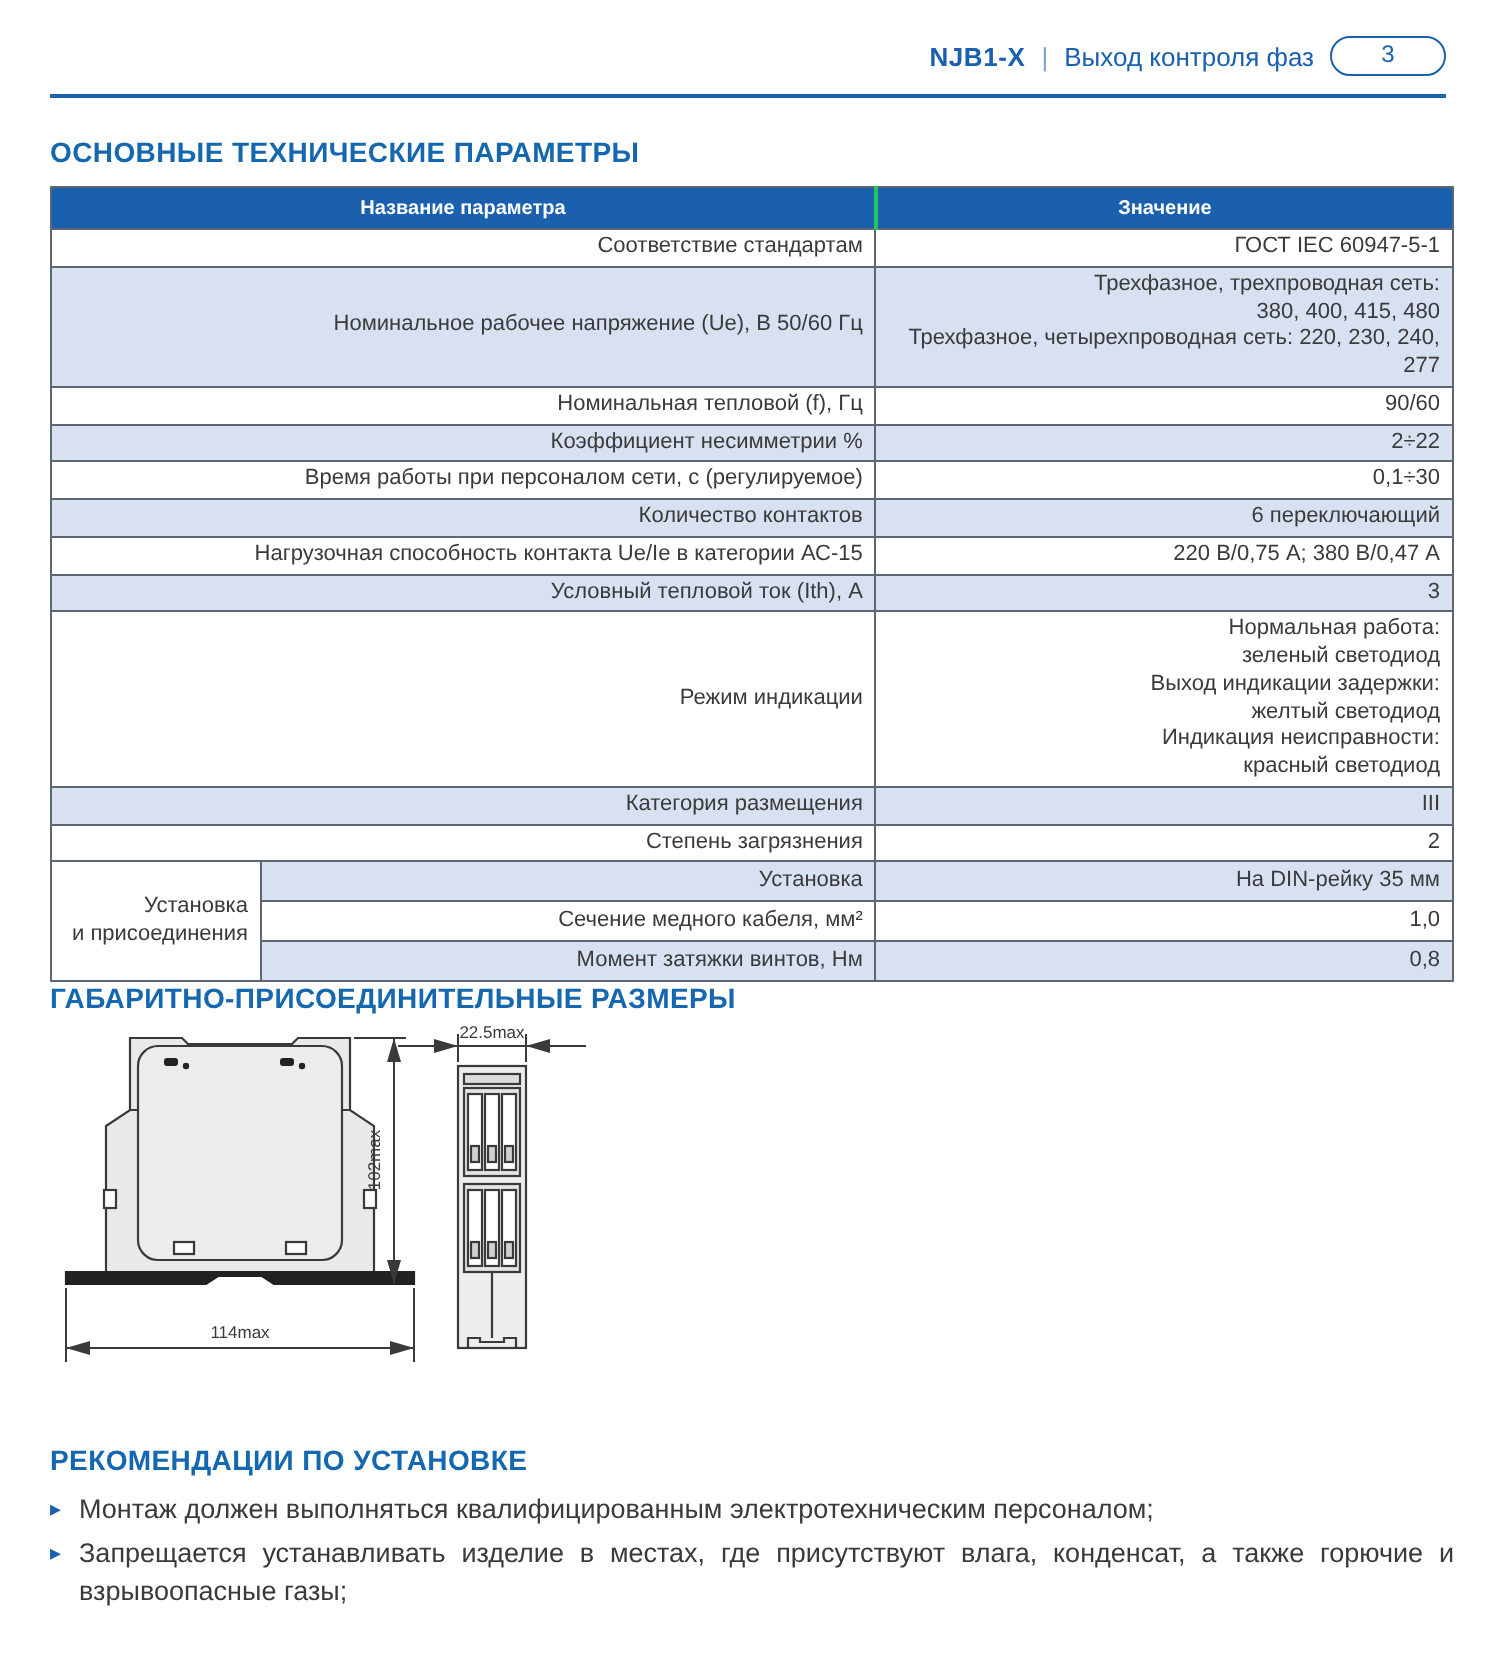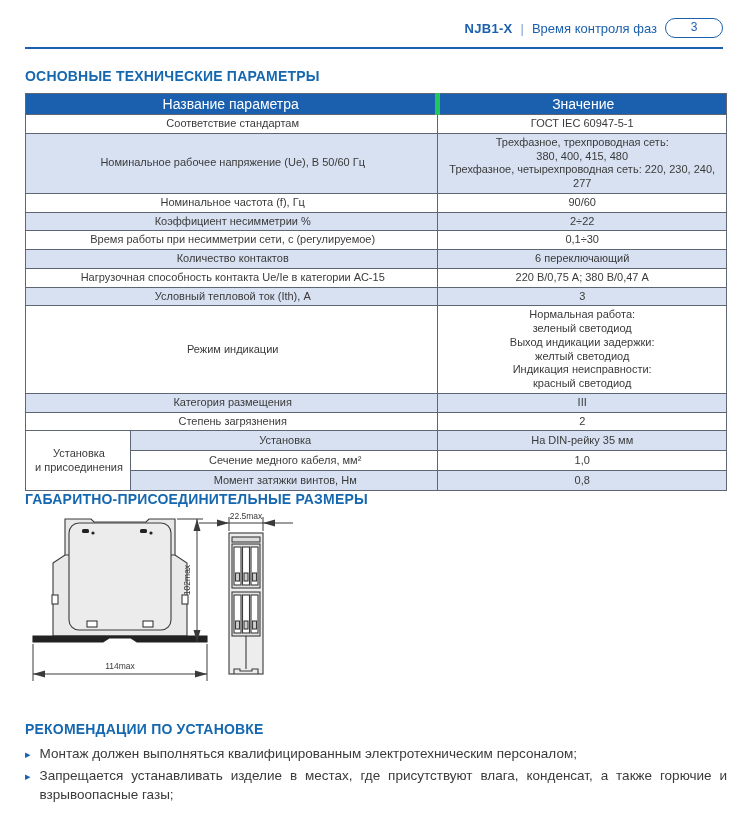--- a/index.html
+++ b/index.html
@@ -26,24 +26,24 @@
   .t1{margin-top:19px;}
   .t2{}
   .t3{margin-top:24px;}
 
   
   table{border-collapse:collapse;width:702px;margin-top:9px;font-size:11px;color:var(--text);}
   col.c-group{width:105px;}
   col.c-name{width:308px;}
   col.c-val{width:289px;}
   th,td{border:1px solid var(--border);}
-  thead th{background:var(--table-header-bg);color:#fff;font-weight:400;font-size:14px;height:21px;border-color:var(--border);}
-  thead th + th{border-left:5px solid #22c55e;}
-  td.name{text-align:center;padding:2px 6px 2px 8px;line-height:1.25;}
-  td.val{text-align:center;padding:2px 6px;line-height:1.25;white-space:pre-line;}
+  thead th{background:var(--table-header-bg);color:#fff;font-weight:700;font-size:10px;height:21px;border-color:var(--border);}
+  thead th + th{border-left:2px solid #22c55e;}
+  td.name{text-align:right;padding:2px 6px 2px 8px;line-height:1.25;}
+  td.val{text-align:right;padding:2px 6px;line-height:1.25;white-space:pre-line;}
   tr.shade td{background:var(--row-shaded);}
   td.group-label{background:#fff !important;white-space:pre-line;vertical-align:middle;}
   tr.g td{height:20px;}
 
   
   .drawing{margin-top:4px;margin-left:0;}
   .drawing text{font-family:"Liberation Sans", sans-serif;font-size:8.5px;fill:#3a3a3a;}
 
   
   .recs{margin-top:8px;width:702px;}
@@ -53,21 +53,21 @@
 </style>
 </head>
 <body>
 
 <div class="page">
 
   
   <div class="hdr">
     <span class="model">NJB1-X</span>
     <span class="sep">|</span>
-    <span class="sub">Время контроля фаз</span>
+    <span class="sub">Выход контроля фаз</span>
     <span class="pill">3</span>
   </div>
   <div class="rule"></div>
 
   
   <div class="sec-title t1">ОСНОВНЫЕ ТЕХНИЧЕСКИЕ ПАРАМЕТРЫ</div>
 
   <table>
     <colgroup>
         <col class="c-group">
@@ -85,29 +85,29 @@
         <td class="name" colspan="2">Соответствие стандартам</td>
         <td class="val">ГОСТ IEC 60947-5-1</td>
       </tr>
       <tr class="shade">
         <td class="name" colspan="2">Номинальное рабочее напряжение (Ue), В 50/60 Гц</td>
         <td class="val">Трехфазное, трехпроводная сеть:
 380, 400, 415, 480
 Трехфазное, четырехпроводная сеть: 220, 230, 240, 277</td>
       </tr>
       <tr>
-        <td class="name" colspan="2">Номинальное частота (f), Гц</td>
+        <td class="name" colspan="2">Номинальная тепловой (f), Гц</td>
         <td class="val">90/60</td>
       </tr>
       <tr class="shade">
         <td class="name" colspan="2">Коэффициент несимметрии %</td>
         <td class="val">2÷22</td>
       </tr>
       <tr>
-        <td class="name" colspan="2">Время работы при несимметрии сети, с (регулируемое)</td>
+        <td class="name" colspan="2">Время работы при персоналом сети, с (регулируемое)</td>
         <td class="val">0,1÷30</td>
       </tr>
       <tr class="shade">
         <td class="name" colspan="2">Количество контактов</td>
         <td class="val">6 переключающий</td>
       </tr>
       <tr>
         <td class="name" colspan="2">Нагрузочная способность контакта Ue/Ie в категории АС-15</td>
         <td class="val">220 В/0,75 А; 380 В/0,47 А</td>
       </tr>

